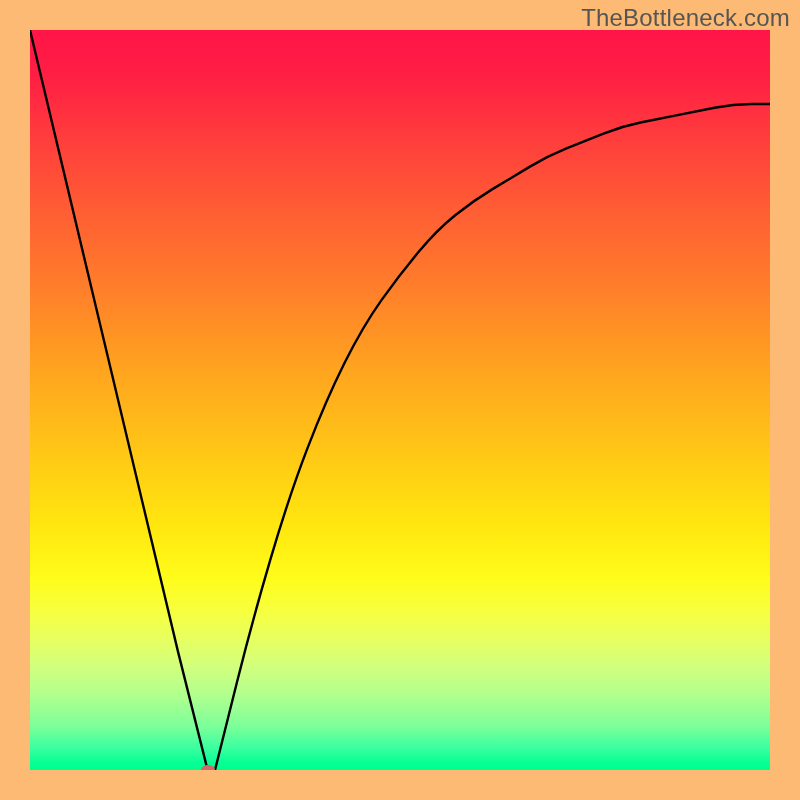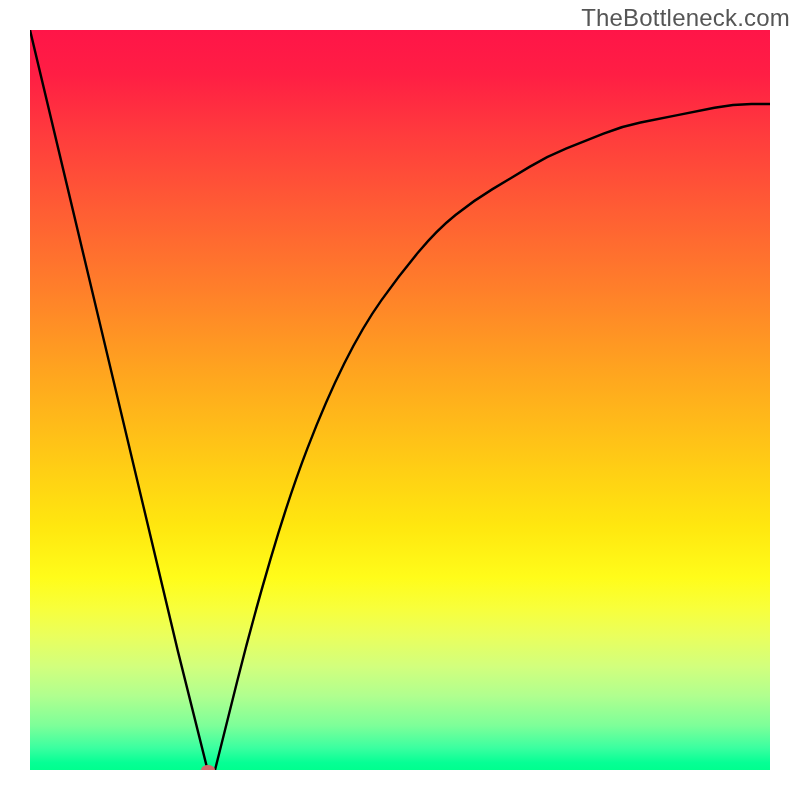--- a/index.html
+++ b/index.html
@@ -8,21 +8,21 @@
     width: 800px;
     height: 800px;
     background: #000;
     overflow: hidden;
     font-family: Arial, Helvetica, sans-serif;
   }
   .frame {
     position: relative;
     width: 800px;
     height: 800px;
-    background: #ffffff;
+    background: #fdba74;
   }
   .plot-area {
     position: absolute;
     left: 30px;
     top: 30px;
     width: 740px;
     height: 740px;
     overflow: hidden;
   }
   .gradient {

